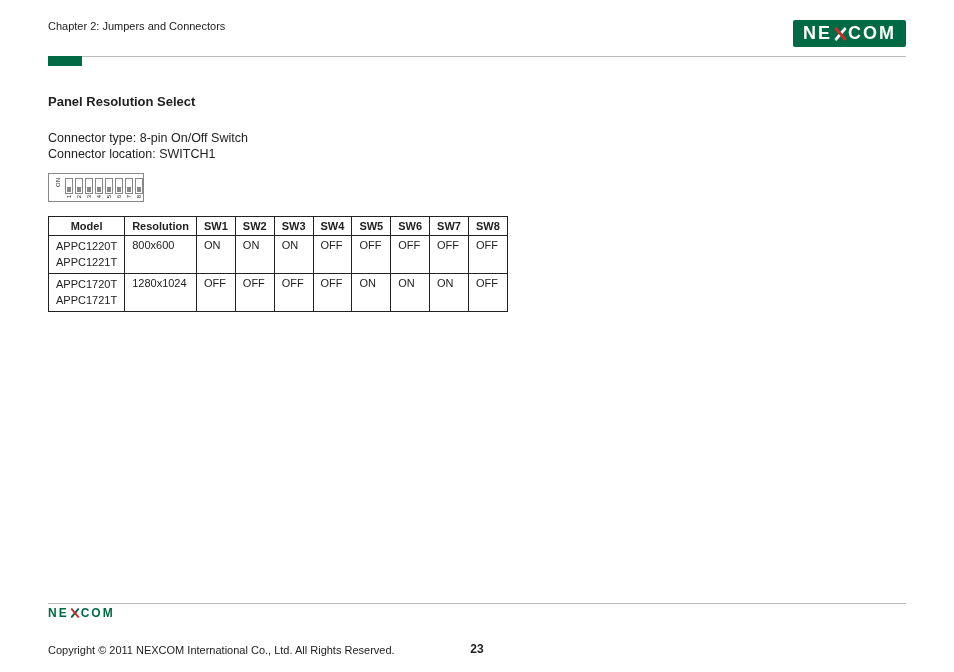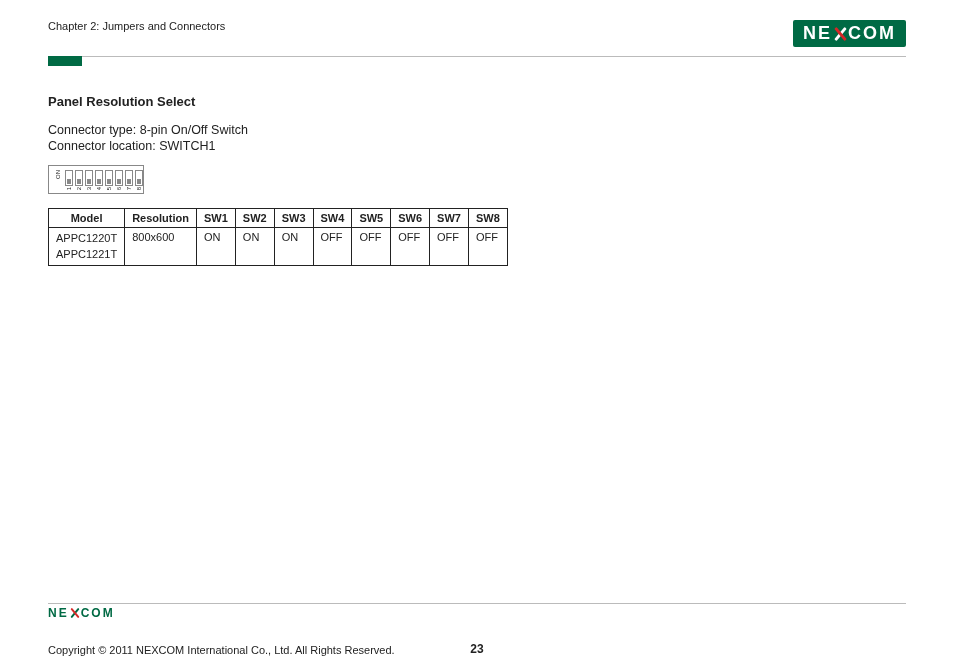--- a/index.html
+++ b/index.html
@@ -53,21 +53,21 @@
       border-top: 1px solid #bbb;
       margin-top: 4px;
     }
     .accent-bar {
       width: 34px;
       height: 10px;
       background: #006a44;
       margin-top: -1px;
       margin-bottom: 28px;
     }
-    .section-title { font-size: 13px; font-weight: 700; margin-bottom: 14px; }
+    .section-title { font-size: 13px; font-weight: 700; margin-bottom: 22px; }
     .meta-line { font-size: 12.5px; margin-bottom: 2px; }
     .switch-box {
       border: 1px solid #888;
       width: 96px;
       padding: 4px 6px 3px 6px;
       margin: 12px 0 14px 0;
       display: flex;
       align-items: flex-start;
       gap: 4px;
     }
@@ -226,20 +226,32 @@
         <td>800x600</td>
         <td class="center">ON</td>
         <td class="center">ON</td>
         <td class="center">ON</td>
         <td class="center">OFF</td>
         <td class="center">OFF</td>
         <td class="center">OFF</td>
         <td class="center">OFF</td>
         <td class="center">OFF</td>
       </tr>
+      <tr>
+        <td class="model-cell">APPC1720T<br>APPC1721T</td>
+        <td>1280x1024</td>
+        <td class="center">OFF</td>
+        <td class="center">OFF</td>
+        <td class="center">OFF</td>
+        <td class="center">OFF</td>
+        <td class="center">ON</td>
+        <td class="center">ON</td>
+        <td class="center">ON</td>
+        <td class="center">OFF</td>
+      </tr>
     </tbody>
 </table>
 
 <div class="footer">
   <hr class="footer-rule">
   <div class="footer-row">
     <div class="footer-left">
       <div class="footer-logo">
         <span>NE</span>
         <span class="logo-x"></span>

